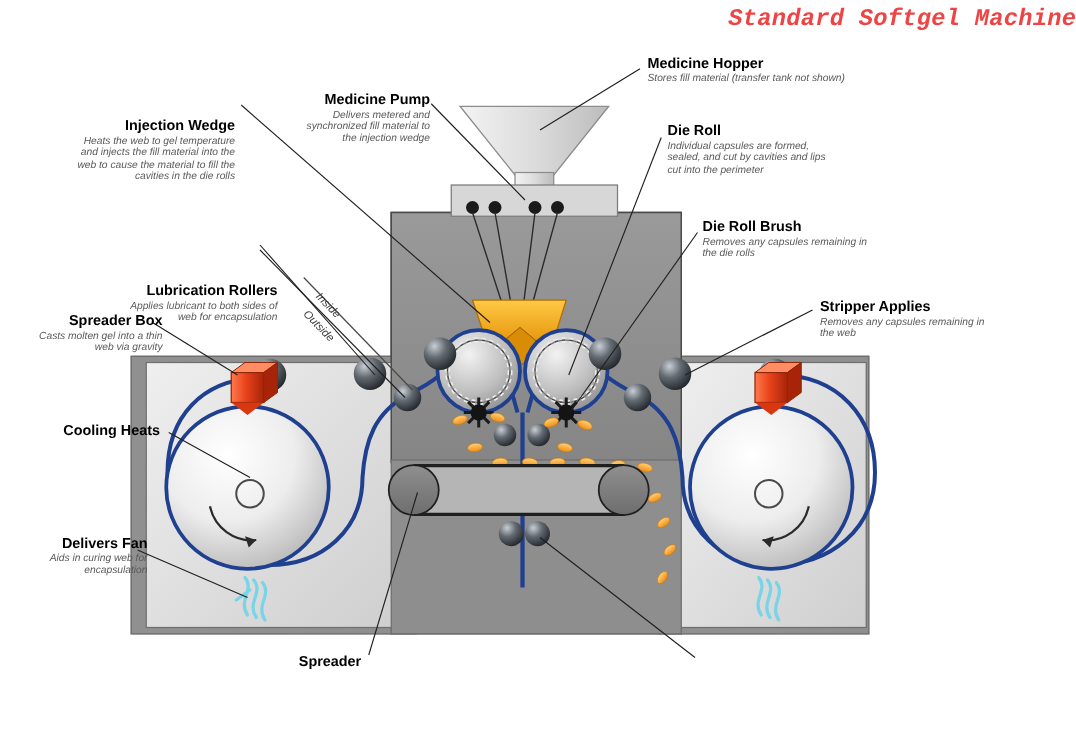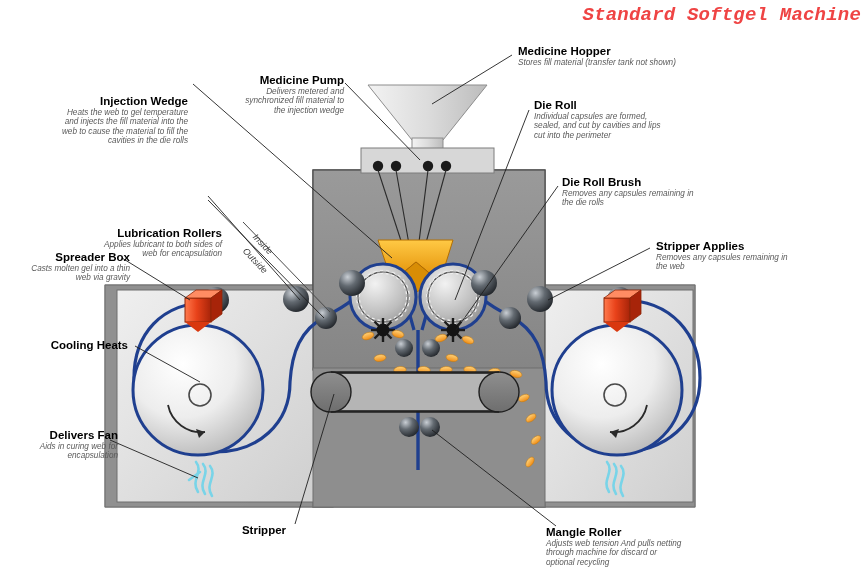--- a/index.html
+++ b/index.html
@@ -298,24 +298,20 @@
   <div class="lbl ar" style="left:18px;top:339px;width:110px;">
     <div class="hd">Cooling Heats</div>
   </div>
 
   <div class="lbl ar" style="left:18px;top:429px;width:100px;">
     <div class="hd">Delivers Fan</div>
     <div class="bd">Aids in curing web for encapsulation</div>
   </div>
 
   <div class="lbl ac" style="left:204px;top:524px;width:120px;">
-    <div class="hd">Stripper</div>
-  </div>
-
-  <div class="lbl al" style="left:546px;top:526px;width:140px;">
-    <div class="hd">Mangle Roller</div>
-    <div class="bd">Adjusts web tension And pulls netting through machine for discard or optional recycling</div>
-  </div>
+    <div class="hd">Spreader</div>
+  </div>
+
 
   <div class="rot" style="left:258px;top:232px;transform:rotate(46deg);">Inside</div>
   <div class="rot" style="left:248px;top:246px;transform:rotate(46deg);">Outside</div>
 
 </div>
 
 </body></html>

